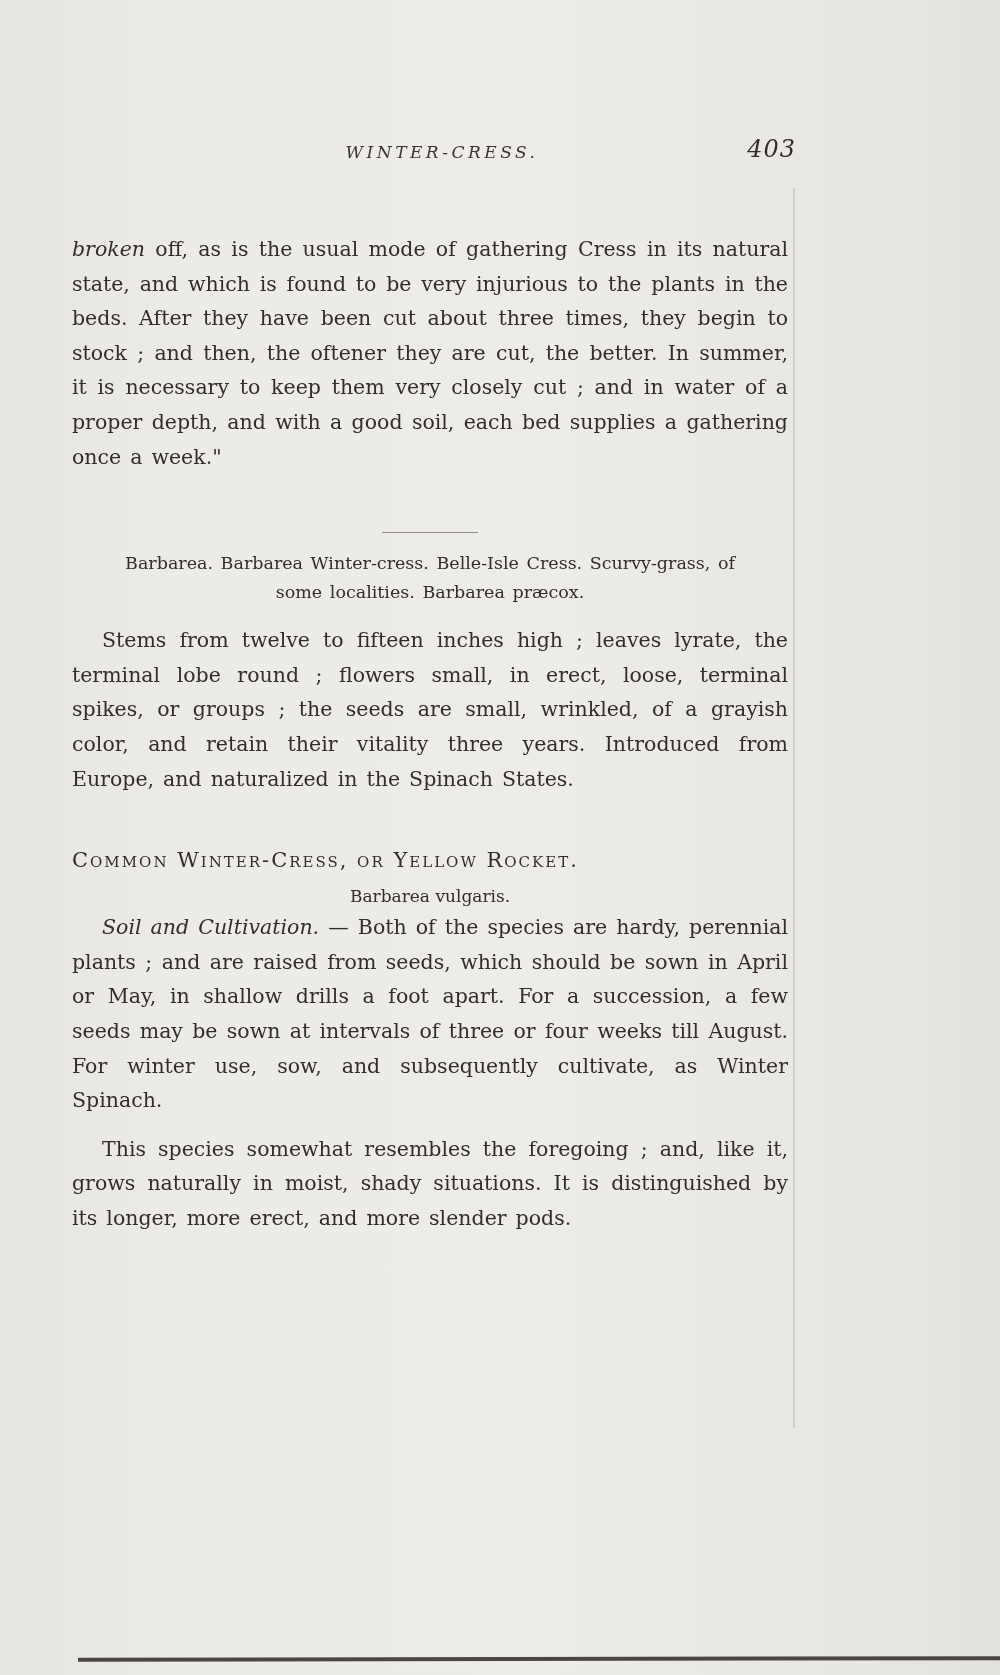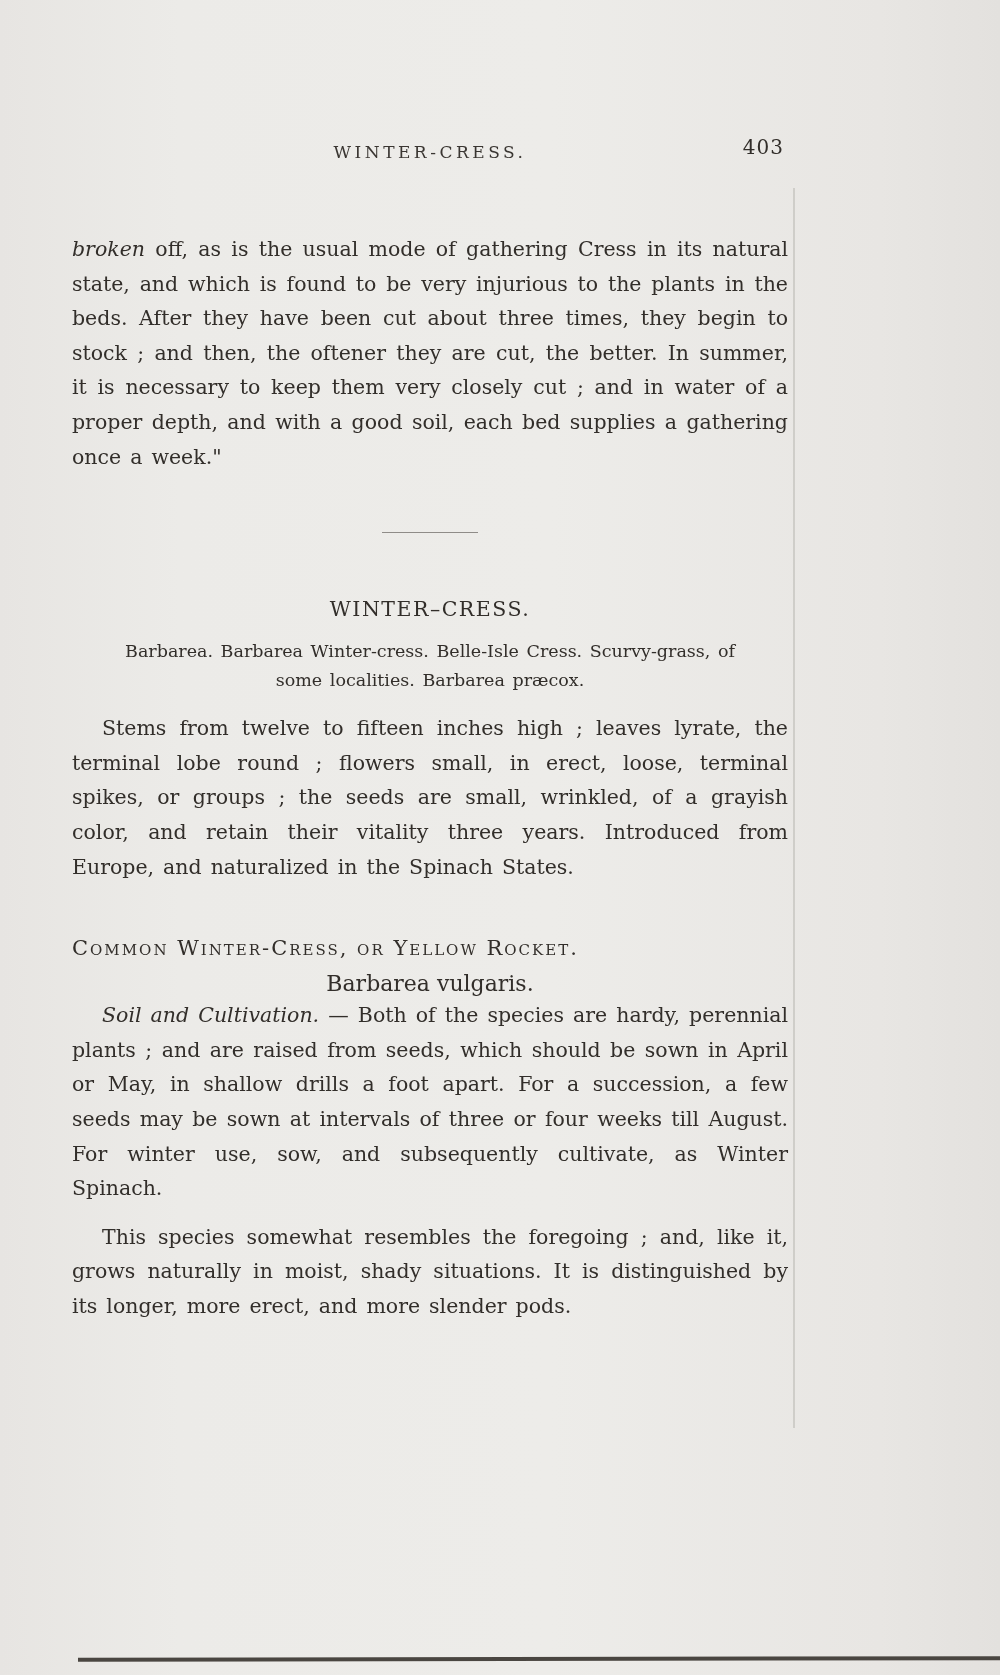--- a/index.html
+++ b/index.html
@@ -11,40 +11,41 @@
     position: relative;
     overflow: hidden;
   }
   .page {
     position: absolute;
     inset: 0;
     background: linear-gradient(90deg, #e7e5e2 0%, #ecebe8 18%, #edece9 55%, #e8e6e3 88%, #e3e1de 100%);
   }
   .page-header {
     position: absolute;
-    left: 72px;
+    left: 84px;
     top: 138px;
     width: 716px;
     height: 32px;
+    font-style: italic;
   }
   .running-title {
     position: absolute;
     left: 50%;
     top: 4px;
     transform: translateX(-50%);
     font-size: 17px;
     letter-spacing: 3.5px;
     color: #3a3632;
     white-space: nowrap;
   }
   .page-number {
     position: absolute;
     right: 4px;
     top: -3px;
-    font-size: 20px;
+    font-size: 24px;
     letter-spacing: 1px;
   }
   .text-block {
     position: absolute;
     left: 72px;
     top: 196px;
     width: 716px;
     margin-top: 36px;
   }
   .para {
@@ -80,21 +81,21 @@
   .species-heading {
     margin-top: 52px;
     font-size: 21px;
     font-weight: normal;
     font-variant: small-caps;
     letter-spacing: 2px;
   }
   .species-latin {
     margin-top: 10px;
     text-align: center;
-    font-size: 22px;
+    font-size: 17px;
     line-height: 28px;
   }
   .after-latin { margin-top: 14px; }
   .page-edge-shadow {
     position: absolute;
     left: 793px;
     top: 188px;
     width: 2px;
     height: 1240px;
     background: rgba(90, 86, 80, 0.18);
@@ -119,21 +120,20 @@
     <span class="page-number">403</span>
   </header>
 
   <main class="text-block">
 
     <p class="para"><em>broken</em><span> off, as is the usual mode of gathering Cress in its natural state, and which is found to be very injurious to the plants in the beds. After they have been cut about three times, they begin to stock ; and then, the oftener they are cut, the better. In summer, it is necessary to keep them very closely cut ; and in water of a proper depth, and with a good soil, each bed supplies a gathering once a week."</span></p>
 
 
     <div class="divider"></div>
 
-    <h2 class="section-heading">WINTER–CRESS.</h2>
 
     <p class="synonyms">Barbarea. Barbarea Winter-cress. Belle-Isle Cress. Scurvy-grass, of some localities. Barbarea præcox.</p>
 
     <p class="para indent section-body">Stems from twelve to fifteen inches high ; leaves lyrate, the terminal lobe round ; flowers small, in erect, loose, terminal spikes, or groups ; the seeds are small, wrinkled, of a grayish color, and retain their vitality three years. Introduced from Europe, and naturalized in the Spinach States.</p>
 
     <h3 class="species-heading">Common Winter-Cress, or Yellow Rocket.</h3>
 
     <p class="species-latin">Barbarea vulgaris.</p>
 
     <p class="para indent"><em>Soil and Cultivation.</em><span> — Both of the species are hardy, perennial plants ; and are raised from seeds, which should be sown in April or May, in shallow drills a foot apart. For a succession, a few seeds may be sown at intervals of three or four weeks till August. For winter use, sow, and subsequently cultivate, as Winter Spinach.</span></p>

